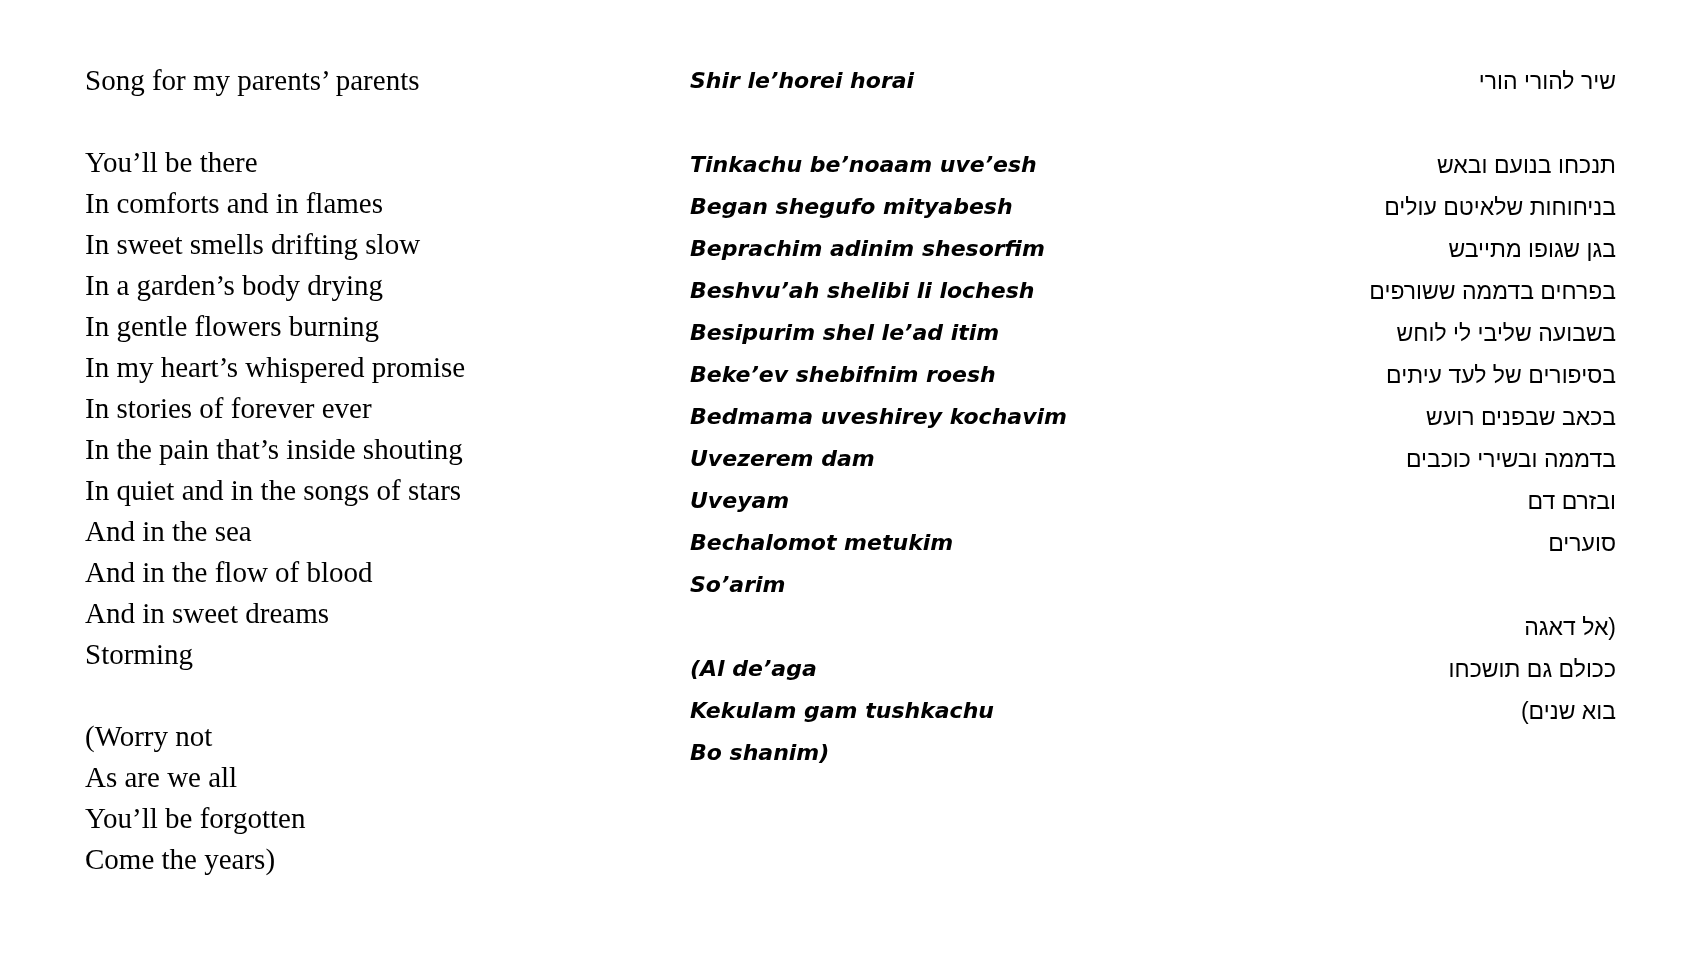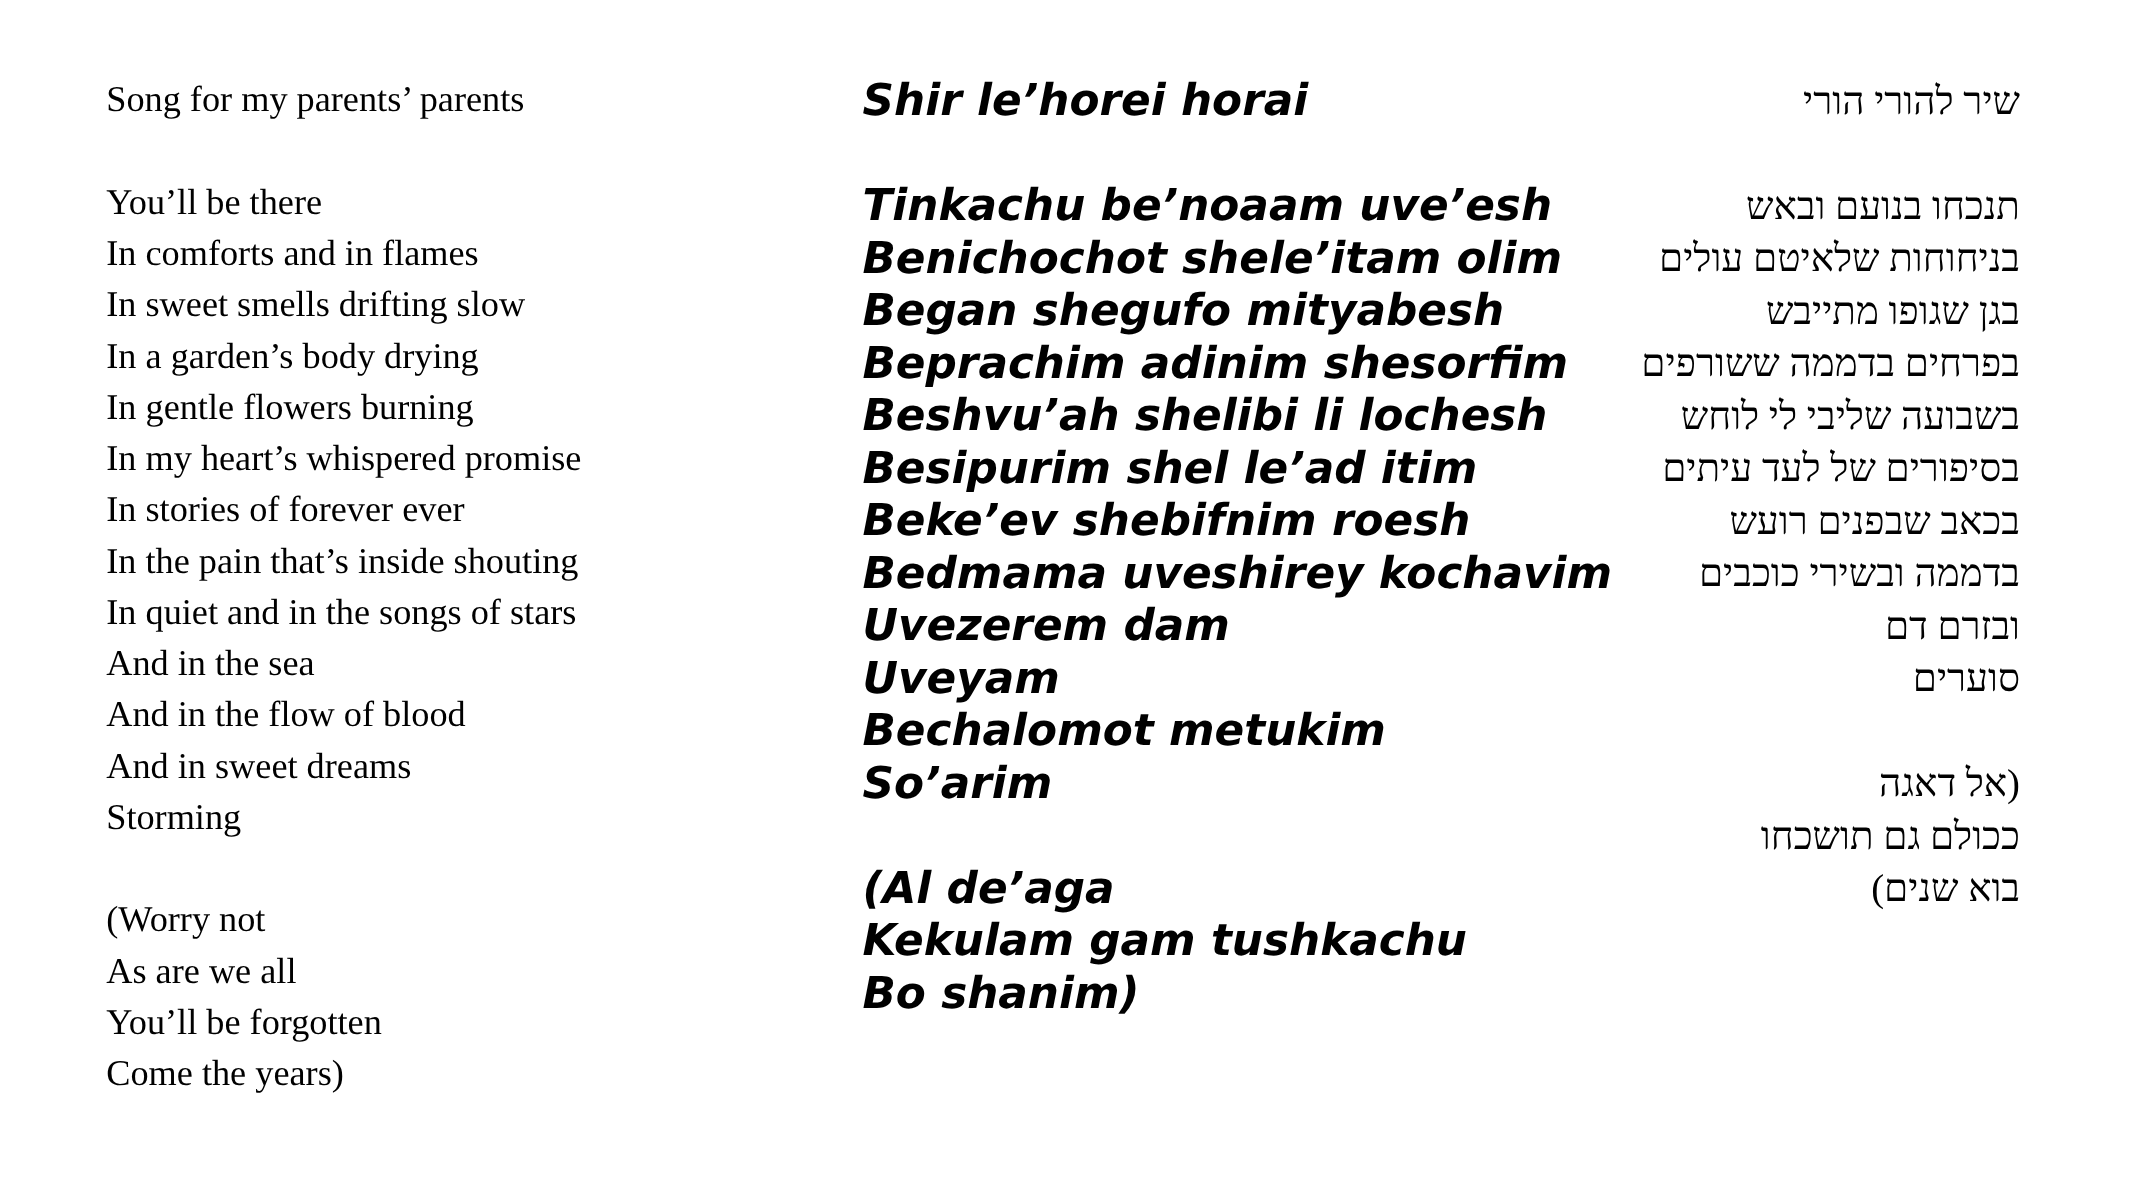--- a/index.html
+++ b/index.html
@@ -37,29 +37,29 @@
     font-family: "Liberation Serif", serif;
     font-size: 29px;
     line-height: 41px;
     text-align: left;
   }
   .col-translit {
     width: 560px;
     font-family: "DejaVu Sans", sans-serif;
     font-style: italic;
     font-weight: bold;
-    font-size: 35px;
+    font-size: 22px;
     line-height: 42px;
     text-align: left;
     padding-left: 5px;
   }
   .col-hebrew {
     flex: 1;
-    font-family: Liberation Serif, serif;
-    font-size: 31px;
+    font-family: Liberation Sans, sans-serif;
+    font-size: 23px;
     line-height: 42px;
     direction: rtl;
     text-align: right;
     padding-right: 20px;
   }
   .stanza {
     margin: 0 0 41px 0;
   }
   .col-translit .stanza,
   .col-hebrew .stanza {
@@ -107,21 +107,20 @@
         <div class="line">Come the years)</div>
       </div>
     </div>
 
     <div class="col col-translit">
       <div class="stanza">
         <div class="title-line">Shir le’horei horai</div>
       </div>
       <div class="stanza">
         <div class="line">Tinkachu be’noaam uve’esh</div>
-        <div class="line">Benichochot shele’itam olim</div>
         <div class="line">Began shegufo mityabesh</div>
         <div class="line">Beprachim adinim shesorfim</div>
         <div class="line">Beshvu’ah shelibi li lochesh</div>
         <div class="line">Besipurim shel le’ad itim</div>
         <div class="line">Beke’ev shebifnim roesh</div>
         <div class="line">Bedmama uveshirey kochavim</div>
         <div class="line">Uvezerem dam</div>
         <div class="line">Uveyam</div>
         <div class="line">Bechalomot metukim</div>
         <div class="line">So’arim</div>

